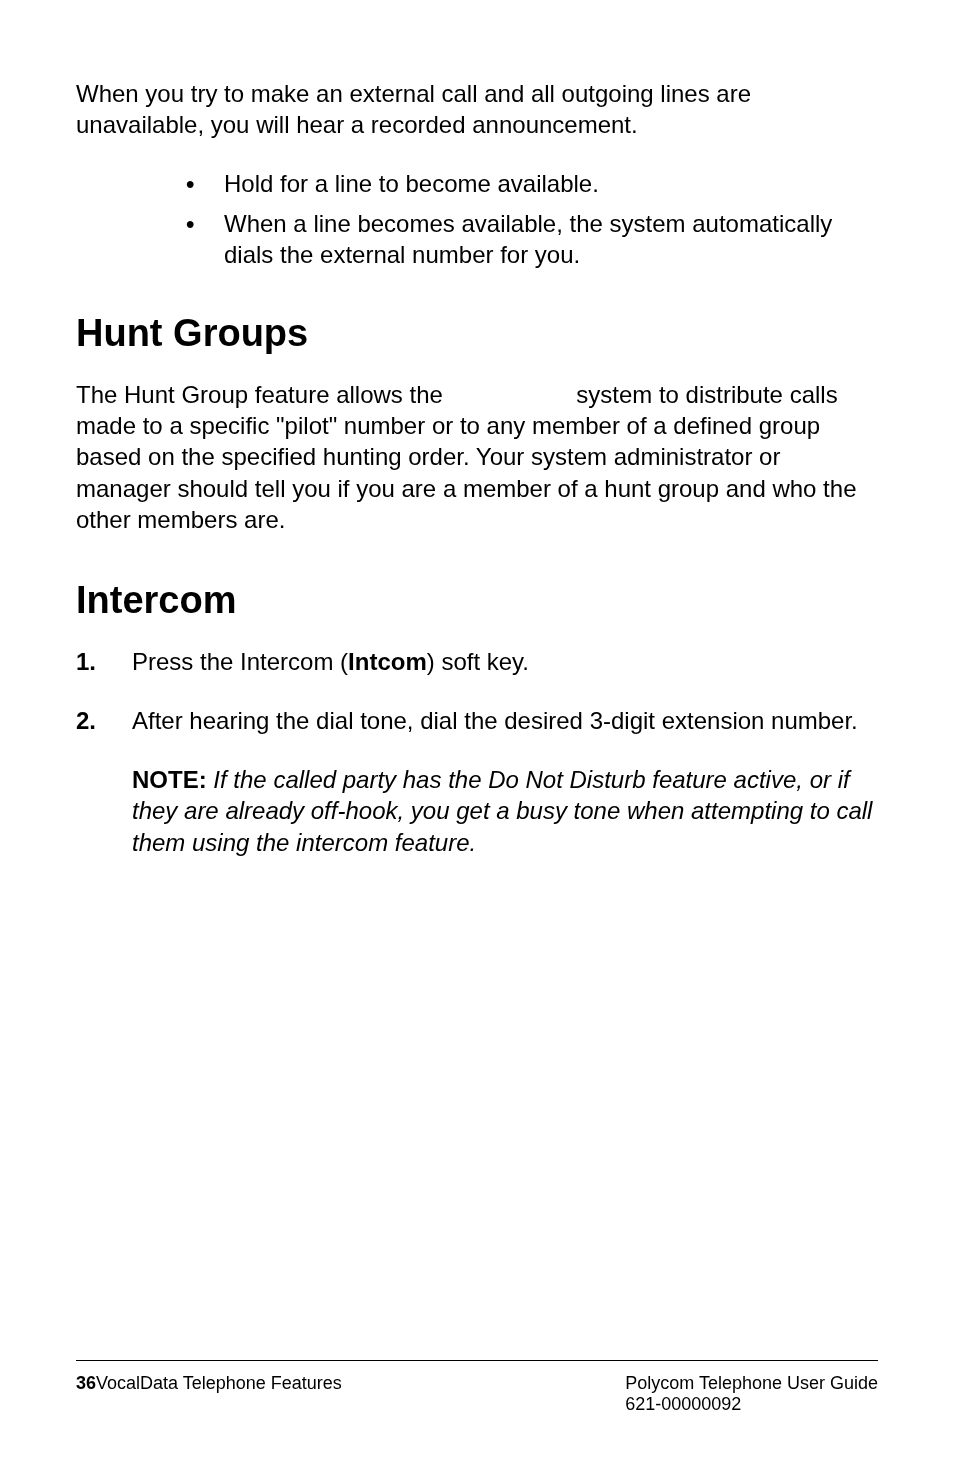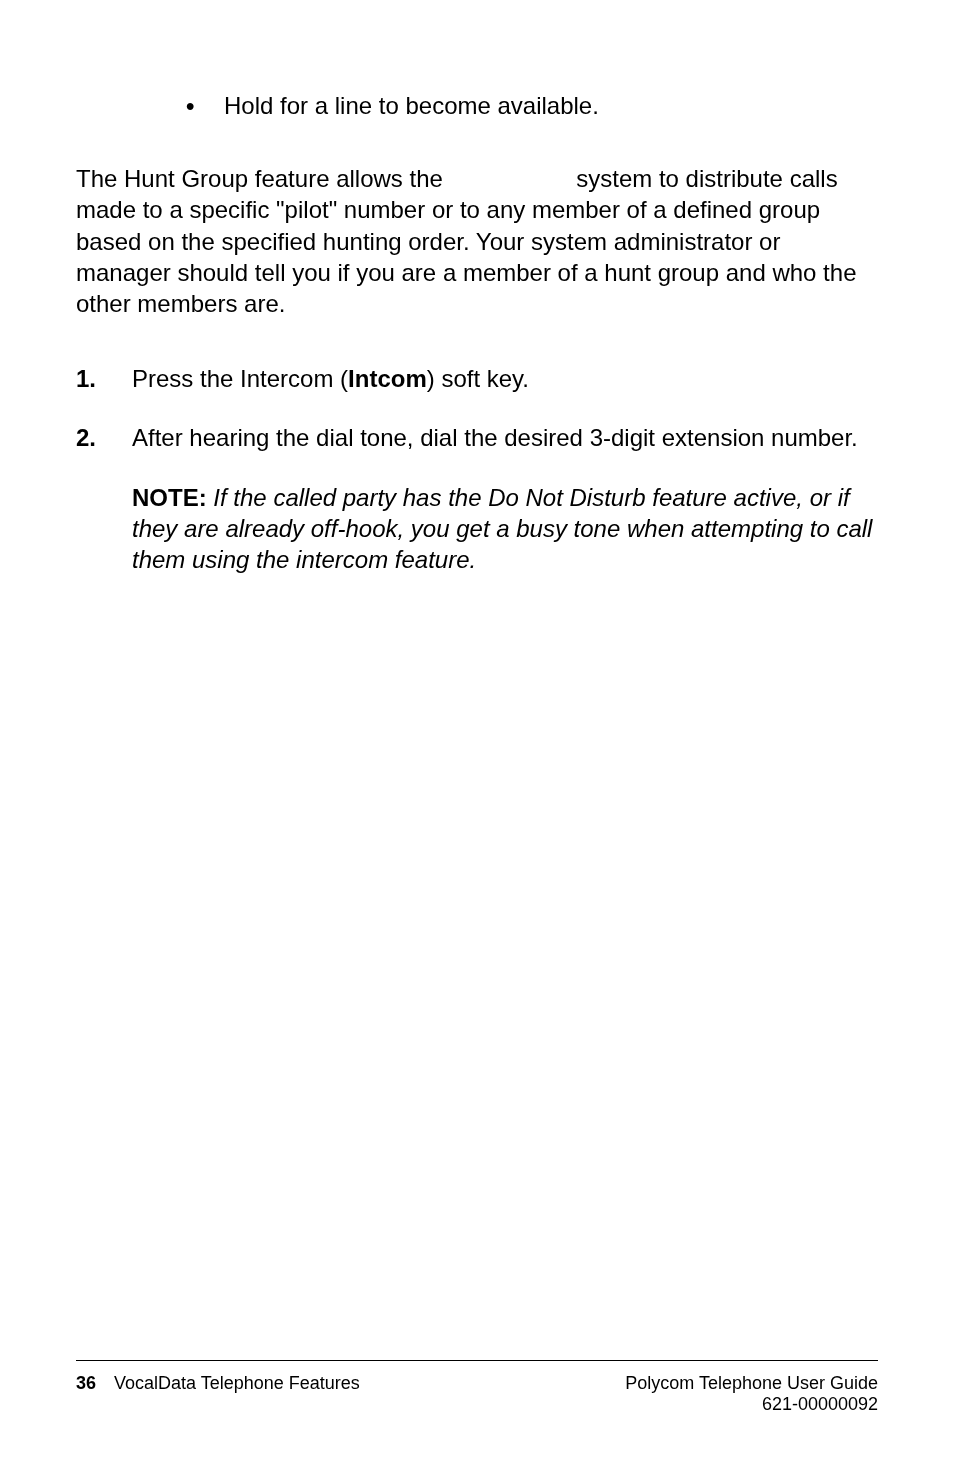--- a/index.html
+++ b/index.html
@@ -107,47 +107,51 @@
       border-top: 1.5px solid #000000;
       margin-bottom: 12px;
     }
     .footer-row {
       display: flex;
       justify-content: space-between;
       font-size: 18px;
     }
     .footer-left {
       display: flex;
-      gap: 18px;
+      gap: 0;
     }
     .page-num {
       font-weight: bold;
     }
     .footer-right {
-      text-align: right;
+      text-align: left;
     }
     .gap-space {
       display: inline-block;
       width: 120px;
     }
   </style>
 </head>
 <body>
 
 <div class="content">
+  <p class="intro-para">When you try to make an external call and all outgoing lines are unavailable, you will hear a recorded announcement.</p>
 
   <ul class="bullet-list">
     <li>Hold for a line to become available.</li>
+    <li>When a line becomes available, the system automatically dials the external number for you.</li>
   </ul>
 
+  <h1 class="heading-1">Hunt Groups</h1>
 
   <p class="section-para">
     <span>The Hunt Group feature allows the </span><span class="gap-space"></span><span> system to distribute calls made to a specific "pilot" number or to any member of a defined group based on the specified hunting order. Your system administrator or manager should tell you if you are a member of a hunt group and who the other members are.</span>
   </p>
 
+  <h1 class="heading-1">Intercom</h1>
 
 
   <ol class="numbered-list">
     <li>
       <span class="number">1.</span>
       <span>Press the Intercom (</span><span class="bold-inline">Intcom</span><span>) soft key.</span>
     </li>
     <li>
       <span class="number">2.</span>
       <span>After hearing the dial tone, dial the desired 3-digit extension number.</span>

